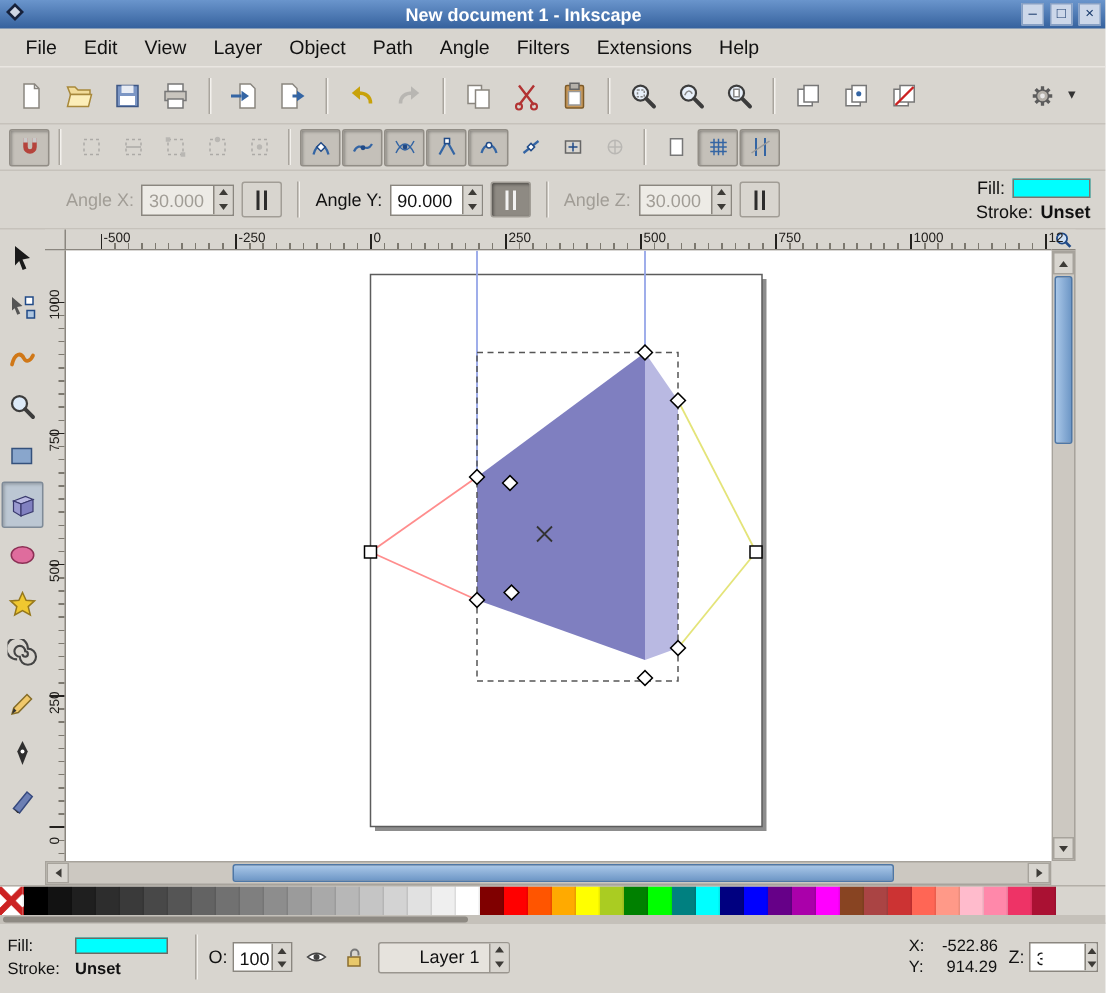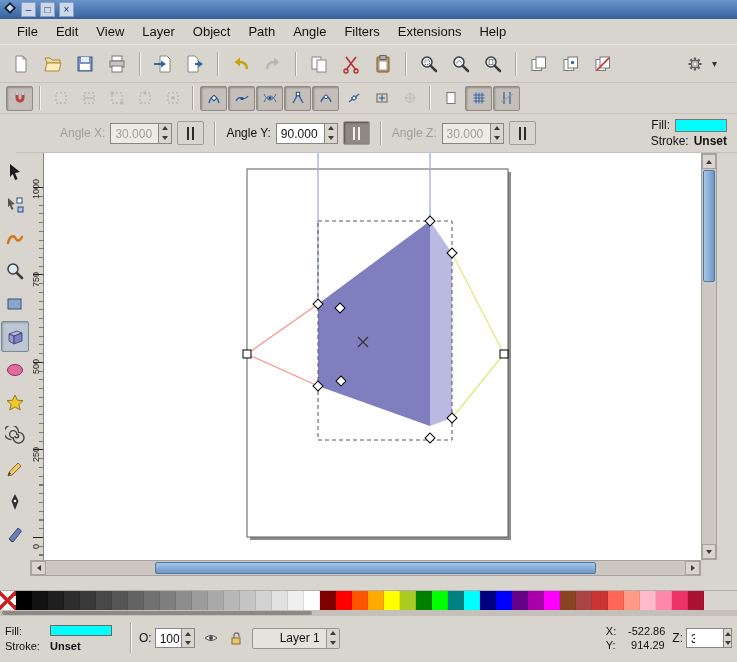--- a/index.html
+++ b/index.html
@@ -21,21 +21,21 @@
   .toolbar.snap { height:31px; gap:1px; }
   .tbtn { width:30px; height:30px; display:flex; align-items:center; justify-content:center; background:transparent; border:1px solid transparent; border-radius:2px; }
   .toolbar.snap .tbtn { width:27px; height:25px; }
   .tbtn.pressed { background:#c4c0b9; border:1px solid #918d86; box-shadow:inset 1px 1px 2px rgba(0,0,0,.28); }
   .tbtn.disabled { opacity:.38; filter:grayscale(85%); }
   .sep { width:2px; height:24px; margin:0 5px; border-left:1px solid #a9a59e; border-right:1px solid #f3f1ed; }
   .push-right { margin-left:auto; margin-right:14px; display:flex; align-items:center; gap:2px; }
   .chev { font-size:10px; color:#333; }
 
   
-  .controls { height:39px; display:flex; align-items:center; padding:0 6px 0 44px; gap:5px; border-bottom:1px solid #c6c2bb;margin-left:16px; }
+  .controls { height:39px; display:flex; align-items:center; padding:0 6px 0 44px; gap:5px; border-bottom:1px solid #c6c2bb; }
   .ctl-label { font-size:12px; }
   .gray { color:#a19d96; }
   .spinbox { width:62px; height:21px; background:#fff; border:1px solid #8a867f; display:flex; overflow:hidden; }
   .spinbox.dis { background:#edebe6; color:#a19d96; }
   .spin-value { flex:1; padding:3px 4px; font-size:12px; white-space:nowrap; overflow:hidden; }
   .spin-btns { width:13px; border-left:1px solid #8a867f; display:flex; flex-direction:column; background:#d8d5cf; }
   .spin-btns i { flex:1; display:flex; align-items:center; justify-content:center; }
   .tri-up { width:0; height:0; border-left:3px solid transparent; border-right:3px solid transparent; border-bottom:4px solid #3d3b37; }
   .tri-dn { width:0; height:0; border-left:3px solid transparent; border-right:3px solid transparent; border-top:4px solid #3d3b37; }
   .vp-toggle { width:27px; height:24px; border:1px solid #a19d96; background:#d8d5cf; border-radius:2px; display:flex; align-items:center; justify-content:center; }
@@ -117,20 +117,21 @@
 </head>
 <body>
 
 <div class="titlebar">
   <span>
     <svg width="14" height="14">
         <polygon points="7,1 13,7 7,13 1,7" fill="#16213a"></polygon>
         <polygon points="7,3.5 10.5,7 7,10.5 3.5,7" fill="#cfd6e4"></polygon>
       </svg>
   </span>
+  <span class="tb-title">New document 1 - Inkscape</span>
   <span class="tb-btn">–</span>
   <span class="tb-btn">□</span>
   <span class="tb-btn">×</span>
 </div>
 
 <div class="menubar" id="menubar">
     <span class="menu-item">File</span>
     <span class="menu-item">Edit</span>
     <span class="menu-item">View</span>
     <span class="menu-item">Layer</span>
@@ -513,20 +514,39 @@
     <span class="tool">
         <svg width="20" height="20">
           <path d="M4 14L13 3l3.5 3L8 17z" fill="#6c7fb4" stroke="#36497e"></path>
           <path d="M4 14l2.5 3L8 17z" fill="#333"></path>
         </svg>
       </span>
   </div>
 
   <div class="ws-main">
 
+    <div class="ruler-row">
+      <div class="ruler-corner"></div>
+      <div class="hruler" id="hruler">
+          <span class="hlab" style="left: 25px;">-500</span>
+          <span class="hlab" style="left: 115px;">-250</span>
+          <span class="hlab" style="left: 205px;">0</span>
+          <span class="hlab" style="left: 295px;">250</span>
+          <span class="hlab" style="left: 385px;">500</span>
+          <span class="hlab" style="left: 475px;">750</span>
+          <span class="hlab" style="left: 565px;">1000</span>
+          <span class="hlab" style="left: 655px;">12</span>
+        </div>
+      <div class="sticky-zoom">
+        <svg width="12" height="12">
+            <circle cx="5" cy="5" r="3.4" fill="#cfe0f4" stroke="#204a87" stroke-width="1.2"></circle>
+            <line x1="7.6" y1="7.6" x2="10.6" y2="10.6" stroke="#204a87" stroke-width="1.8"></line>
+          </svg>
+      </div>
+    </div>
 
     <div class="canvas-row">
       <div class="vruler" id="vruler">
           <span class="vlab" style="top: 46px;">1000</span>
           <span class="vlab" style="top: 133.5px;">750</span>
           <span class="vlab" style="top: 221px;">500</span>
           <span class="vlab" style="top: 308.5px;">250</span>
           <span class="vlab" style="top: 396px;">0</span>
         </div>
       <div class="canvas">

